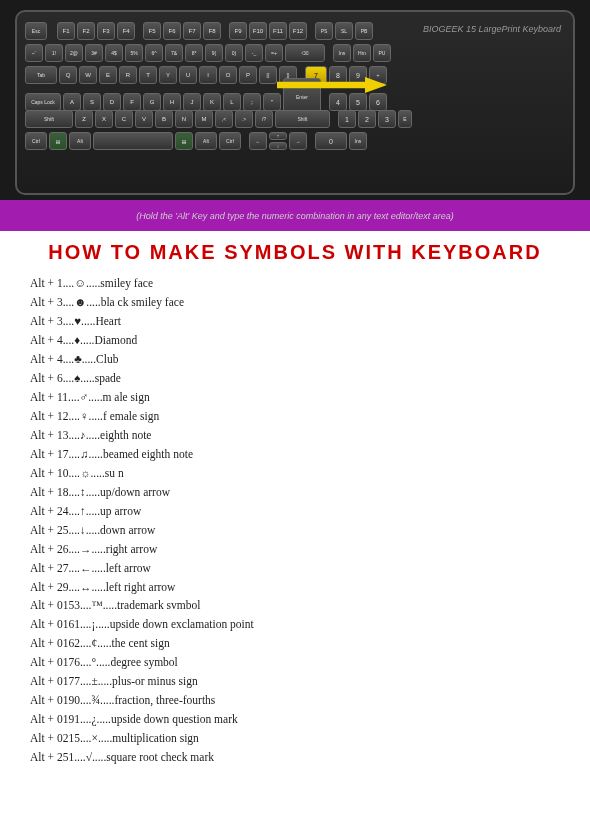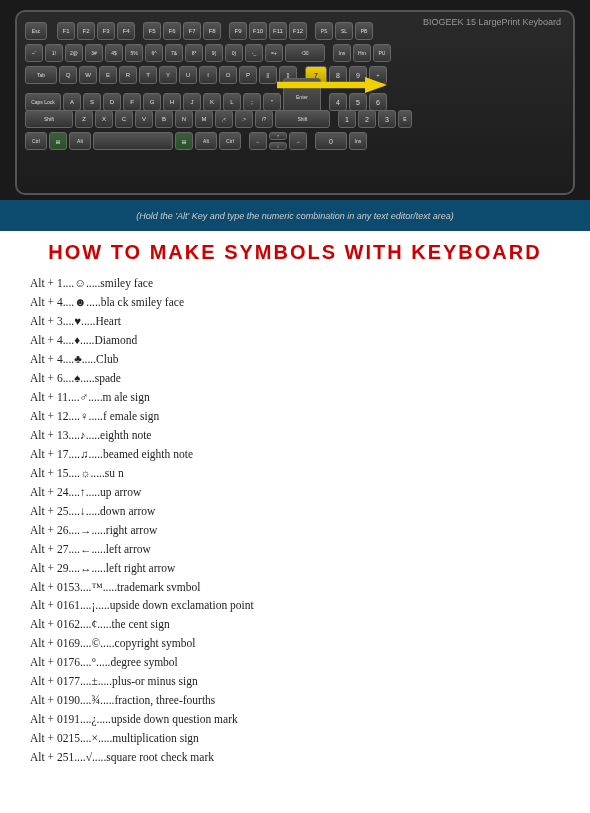--- a/index.html
+++ b/index.html
@@ -26,24 +26,25 @@
       background: linear-gradient(180deg, #2a2a2a 0%, #1c1c1c 100%);
       border-radius: 10px;
       border: 2px solid #555;
       position: relative;
       overflow: hidden;
     }
 
     
     .kb-brand {
       position: absolute;
-      top: 5px;
+      top: 12px;
       right: 12px;
       color: #999;
       font-size: 9px;
+      font-style: italic;
     }
 
     .kb-row {
       display: flex;
       align-items: center;
       gap: 2px;
       position: absolute;
       left: 0;
       right: 0;
       padding: 0 8px;
@@ -91,21 +92,21 @@
     }
 
     .yellow-arrow {
       width: 110px;
       height: 16px;
       background: #f0d000;
       clip-path: polygon(0 30%, 80% 30%, 80% 0%, 100% 50%, 80% 100%, 80% 70%, 0 70%);
     }
 
     .caption-bar {
-      background: #0c4a6e;
+      background: #a21caf;
       width: 100%;
       text-align: center;
       padding: 5px 0 8px;
     }
 
     .caption-text {
       color: #cccccc;
       font-size: 9px;
       font-style: italic;
     }
@@ -281,38 +282,38 @@
 <div class="caption-bar">
   <span class="caption-text">(Hold the 'Alt' Key and type the numeric combination in any text editor/text area)</span>
 </div>
 
 <div class="title-section">
   <h1 class="main-title">HOW TO MAKE SYMBOLS WITH KEYBOARD</h1>
 </div>
 
 <div class="symbols-list" id="symbols-container">
 <div class="symbol-item">Alt + 1....☺.....smiley face</div>
-    <div class="symbol-item">Alt + 4....☻.....bla ck smiley face</div>
+    <div class="symbol-item">Alt + 3....☻.....bla ck smiley face</div>
     <div class="symbol-item">Alt + 3....♥.....Heart</div>
     <div class="symbol-item">Alt + 4....♦.....Diamond</div>
     <div class="symbol-item">Alt + 4....♣.....Club</div>
     <div class="symbol-item">Alt + 6....♠.....spade</div>
     <div class="symbol-item">Alt + 11....♂.....m ale sign</div>
     <div class="symbol-item">Alt + 12....♀.....f emale sign</div>
     <div class="symbol-item">Alt + 13....♪.....eighth note</div>
     <div class="symbol-item">Alt + 17....♫.....beamed eighth note</div>
-    <div class="symbol-item">Alt + 15....☼.....su n</div>
+    <div class="symbol-item">Alt + 10....☼.....su n</div>
+    <div class="symbol-item">Alt + 18....↕.....up/down arrow</div>
     <div class="symbol-item">Alt + 24....↑.....up arrow</div>
     <div class="symbol-item">Alt + 25....↓.....down arrow</div>
     <div class="symbol-item">Alt + 26....→.....right arrow</div>
     <div class="symbol-item">Alt + 27....←.....left arrow</div>
     <div class="symbol-item">Alt + 29....↔.....left right arrow</div>
     <div class="symbol-item">Alt + 0153....™.....trademark svmbol</div>
     <div class="symbol-item">Alt + 0161....¡.....upside down exclamation point</div>
     <div class="symbol-item">Alt + 0162....¢.....the cent sign</div>
-    <div class="symbol-item">Alt + 0169....©.....copyright symbol</div>
     <div class="symbol-item">Alt + 0176....°.....degree symbol</div>
     <div class="symbol-item">Alt + 0177....±.....plus-or minus sign</div>
     <div class="symbol-item">Alt + 0190....¾.....fraction, three-fourths</div>
     <div class="symbol-item">Alt + 0191....¿.....upside down question mark</div>
     <div class="symbol-item">Alt + 0215....×.....multiplication sign</div>
     <div class="symbol-item">Alt + 251....√.....square root check mark</div>
   </div>
 
 </body></html>

